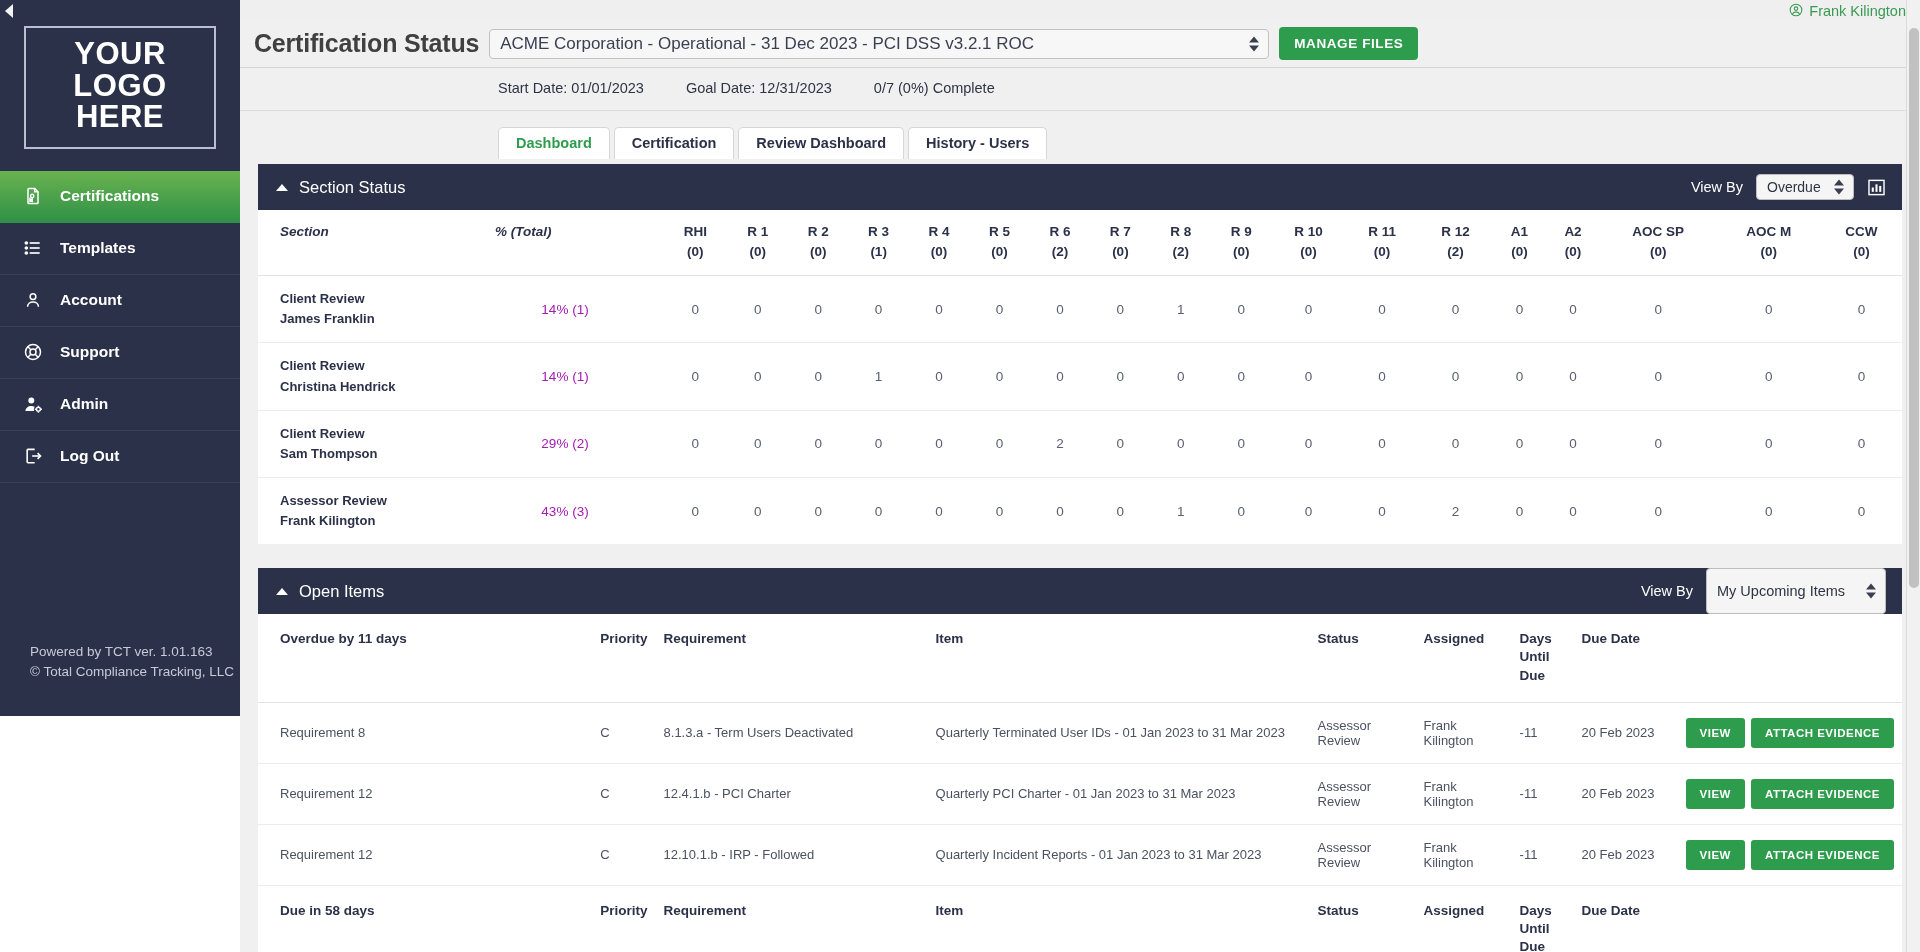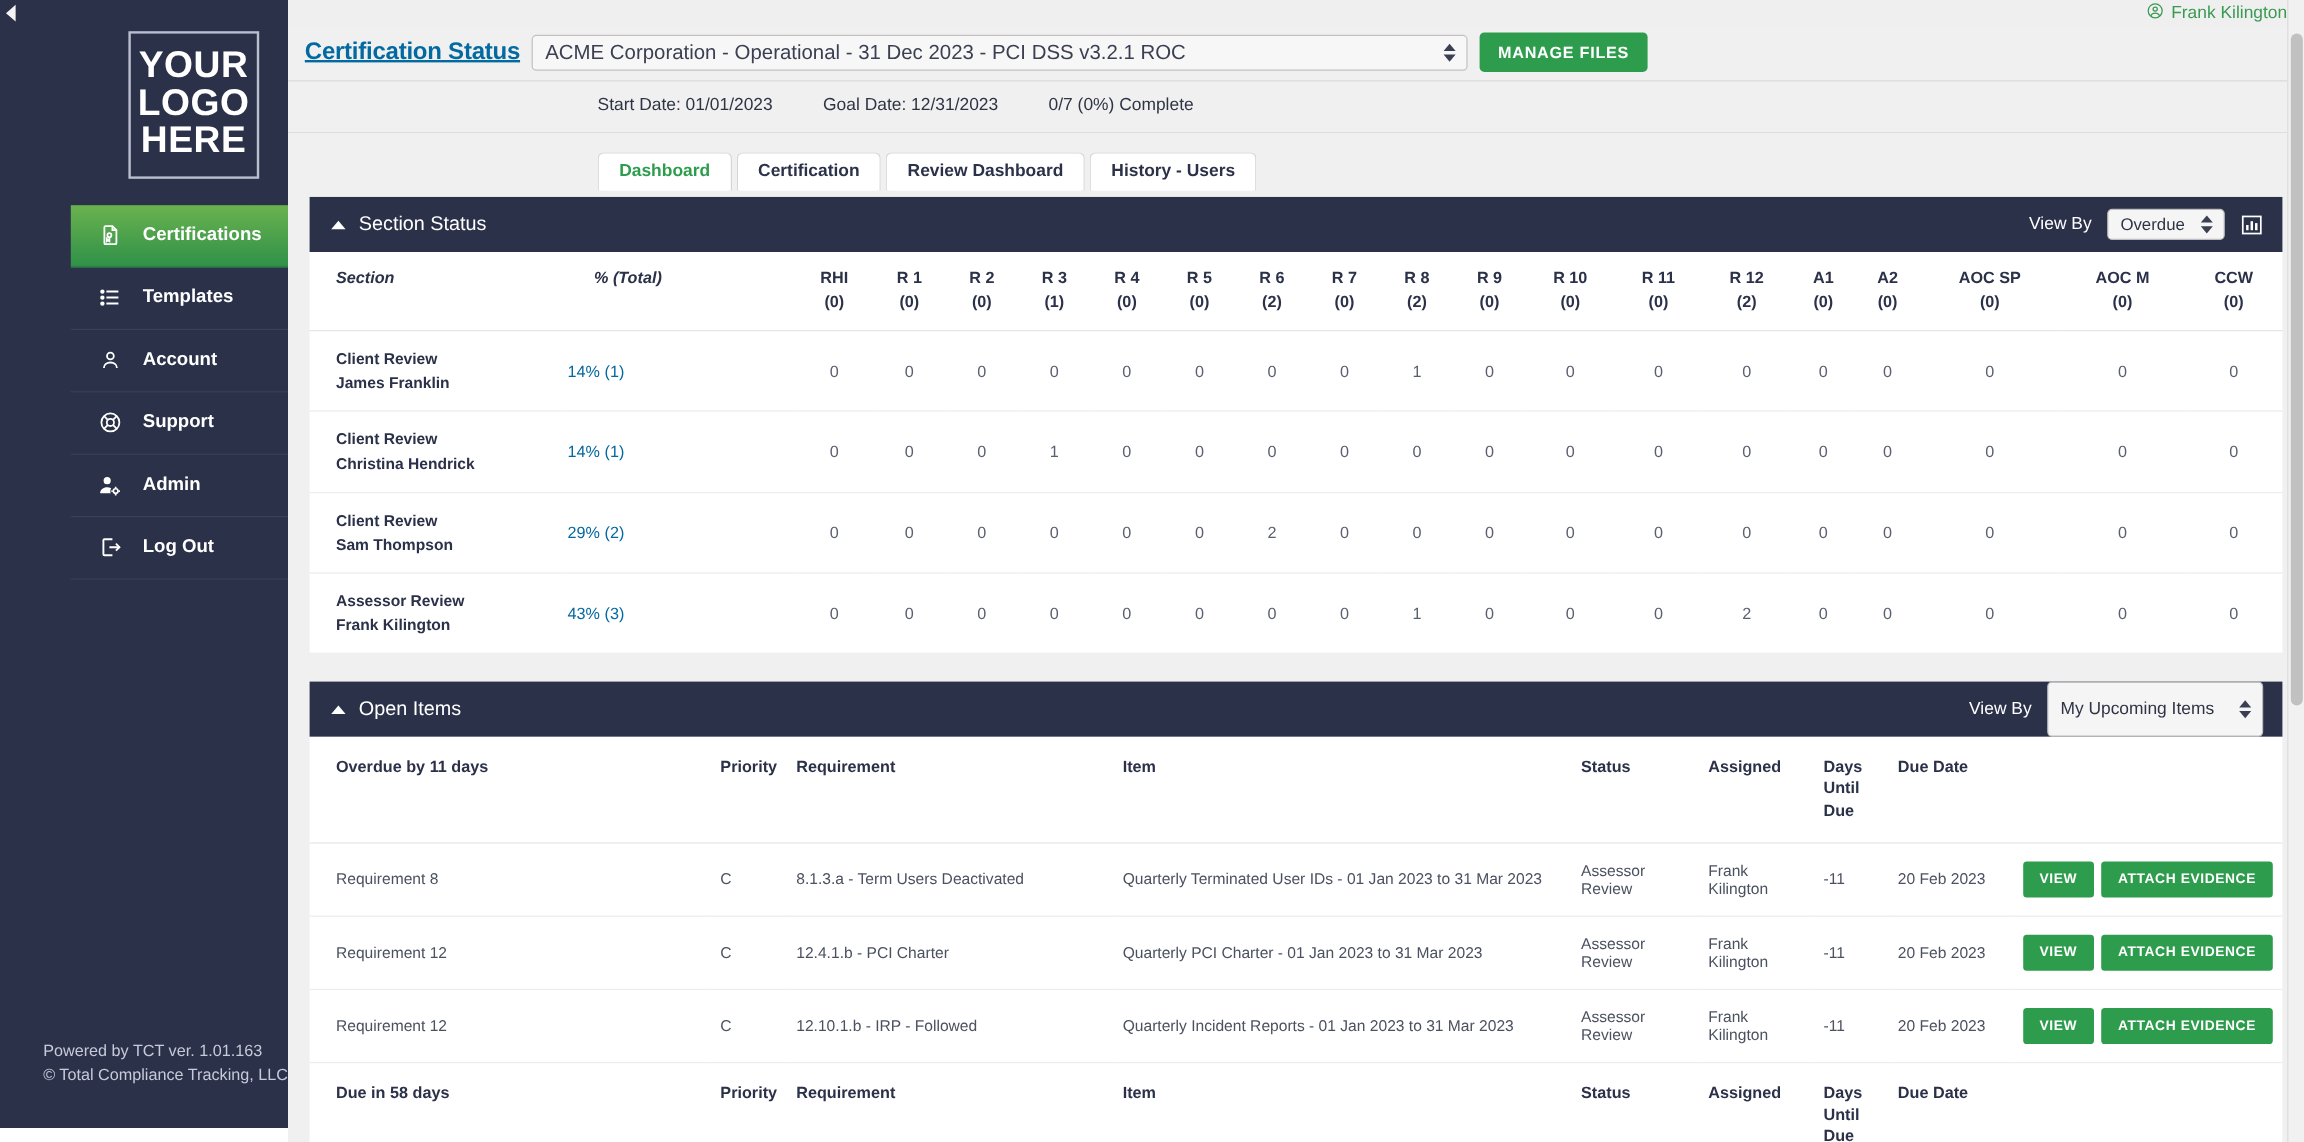--- a/index.html
+++ b/index.html
@@ -6,25 +6,24 @@
   html, body {
     width: 1920px; height: 952px;
     font-family: "Liberation Sans", sans-serif;
     background: #ffffff;
     overflow: hidden;
   }
   .app { display: flex; width: 1920px; height: 952px; position: relative; }
 
   
   .sidebar {
-    width: 240px; min-width: 240px; height: 940px;
+    width: 240px; min-width: 240px; height: 716px;
     background: #2b3148;
     display: flex; flex-direction: column;
     position: relative;
-    align-items: flex-end;
   }
   .collapse-arrow {
     position: absolute; top: 4px; left: 5px;
     width: 0; height: 0;
     border-top: 7px solid transparent;
     border-bottom: 7px solid transparent;
     border-right: 8px solid #ffffff;
     opacity: .95;
   }
   .logo-wrap { padding: 26px 24px 22px 24px; }
@@ -72,21 +71,21 @@
     color: #3a9a52; font-size: 14.5px; cursor: pointer;
   }
 
   .titlebar {
     background: #f0f0f0;
     border-bottom: 1px solid #d4d4d4;
     display: flex; align-items: center; gap: 10px;
     padding: 6px 12px 8px 14px;
     height: 46px;
   }
-  .page-title { font-size: 20px; font-weight: bold; color: #0369a1; letter-spacing: -.2px; white-space: nowrap; text-decoration: underline; }
+  .page-title { font-size: 25px; font-weight: bold; color: #404040; letter-spacing: -.2px; white-space: nowrap; }
   .cert-select {
     position: relative;
     width: 780px; height: 30px;
     background: #f7f7f7;
     border: 1px solid #c2c2c2;
     border-radius: 4px;
     display: flex; align-items: center;
     padding: 0 28px 0 10px;
     font-size: 17px; color: #3a3f52;
     cursor: pointer;
@@ -177,21 +176,21 @@
   table.grid td {
     font-size: 13.5px; color: #5b6070;
     padding: 13px 6px; text-align: center;
     border-bottom: 1px solid #ececec;
   }
   table.grid tr:last-child td { border-bottom: none; }
   table.grid td.sec {
     text-align: left; padding-left: 22px;
     color: #2b3148; font-weight: bold; font-size: 13px; line-height: 1.55;
   }
-  table.grid td.pct { text-align: left; padding-left: 0; color: #0369a1; }
+  table.grid td.pct { text-align: center; padding-left: 0; color: #a21caf; }
   .col-sec { width: 215px; }
   .col-pct { width: 190px; }
 
   .spacer { height: 24px; background: #f0f0f0; }
 
   
   table.items { width: 100%; border-collapse: collapse; }
   table.items th {
     font-size: 13.5px; font-weight: bold; color: #2b3148;
     text-align: left; padding: 16px 8px 17px 8px;

